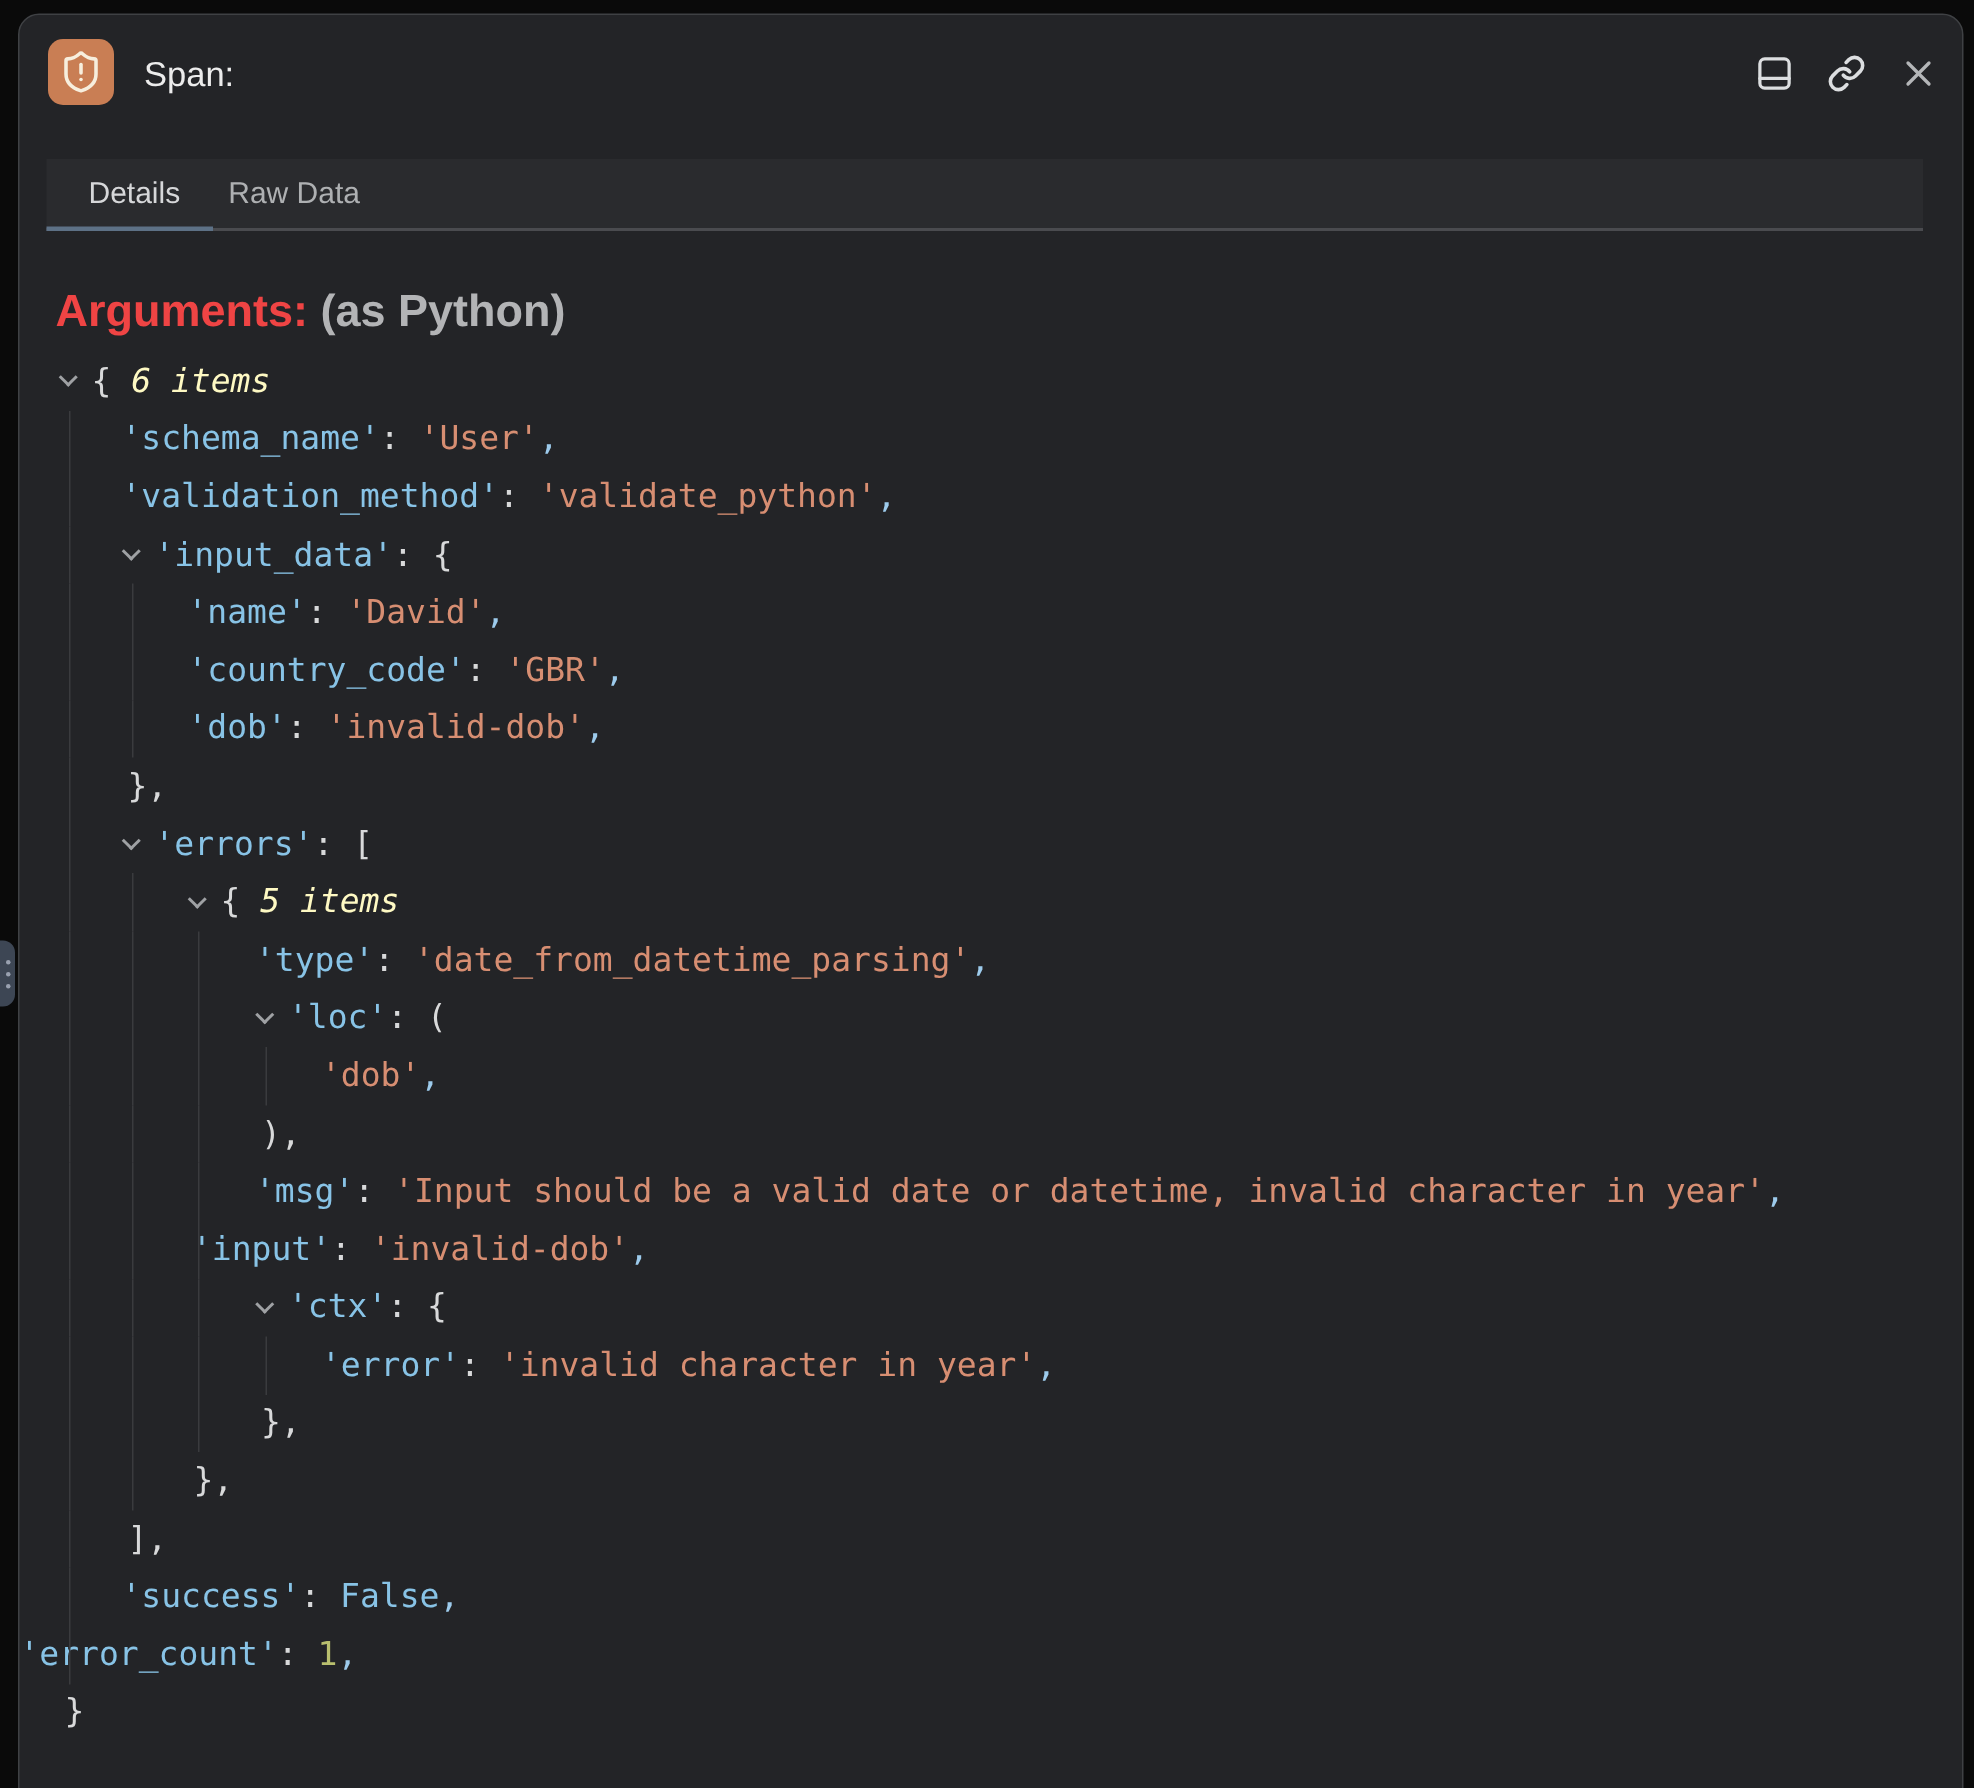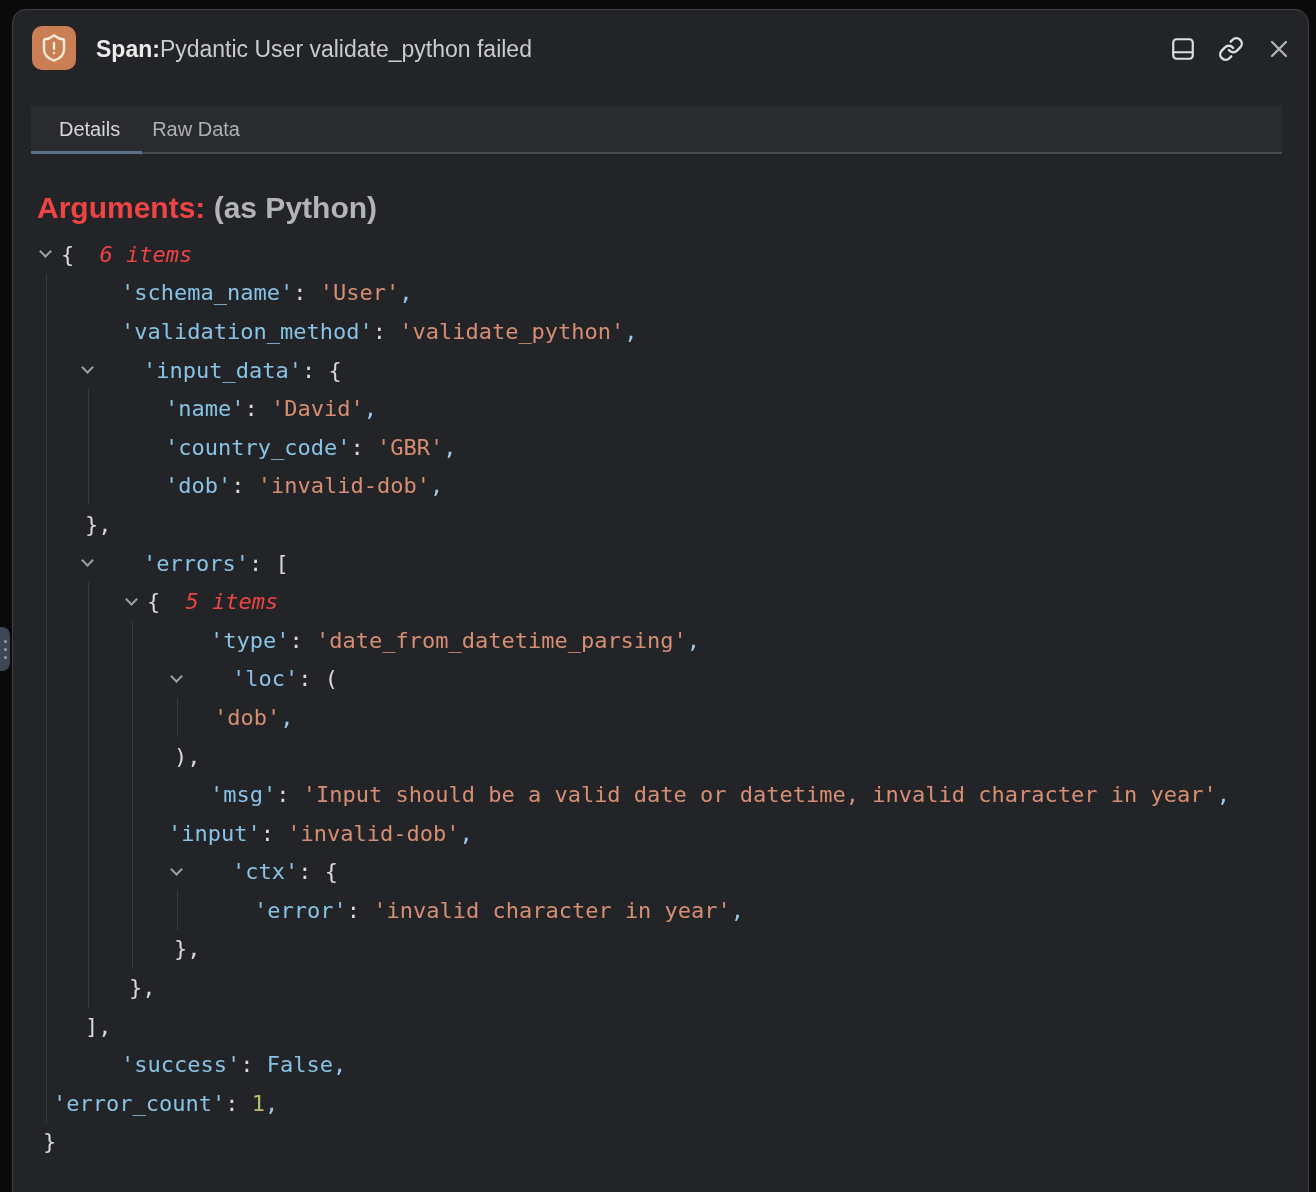--- a/index.html
+++ b/index.html
@@ -10,21 +10,21 @@
            background:var(--panel-bg,#232427); border:1px solid #3f4144;
            border-radius:14px 14px 0 0; }
 
   
   .hdr { position:absolute; left:0; top:0; width:100%; height:96px; }
   .hdr-icon { position:absolute; left:19px; top:16px; width:44px; height:44px;
               border-radius:10px; background:var(--accent-orange,#c97e54);
               display:flex; align-items:center; justify-content:center; }
   .hdr-title { position:absolute; left:83px; top:0; height:78px; display:flex;
                align-items:center; font-size:23px; color:#c9cbcd; white-space:pre; }
-  .hdr-title b { color:#ececec; font-weight:700; }
+  .hdr-title b { color:#ececec; font-weight:400; margin-right:10px; }
   .hdr-actions { position:absolute; right:16px; top:0; height:78px; display:flex;
                  align-items:center; gap:21px; }
   .icon-btn { width:27px; height:27px; display:flex; align-items:center;
               justify-content:center; cursor:pointer; color:#dcdee0; }
   .icon-btn.dim { color:#b4b6b8; }
 
   
   .tabstrip { position:absolute; left:18px; top:96px; width:1251px; height:48px;
               background:var(--tabstrip-bg,#2a2b2e); border-bottom:2px solid #4a4b4f;
               display:flex; align-items:center; }
@@ -44,25 +44,25 @@
   .code-tree { position:absolute; left:0; top:225px; width:100%; }
   .code-line { position:relative; height:38.6px; display:flex; align-items:center;
                white-space:pre; font-family:"DejaVu Sans Mono", monospace;
                font-size:22px; }
   .guide { position:absolute; top:0; bottom:0; width:1px; background:#3a3b3e; }
   .chev { display:inline-flex; width:22px; flex:none; align-items:center;
           cursor:pointer; }
   .chev i { display:block; width:9px; height:9px; margin-top:-5px; margin-left:2px;
             border-left:2px solid #9fa1a4; border-bottom:2px solid #9fa1a4;
             transform:rotate(-45deg); }
-  .seg-key   { color:var(--code-key,#88c3e6);margin-left:40px; }
+  .seg-key   { color:var(--code-key,#88c3e6); }
   .seg-str   { color:var(--code-str,#d78e72); }
   .seg-punct { color:#d8d9da; }
   .seg-comma { color:var(--code-comma,#9dcbec); }
-  .seg-items { color:#ef4444; font-style:italic;margin-left:12px; }
+  .seg-items { color:#fef9c3; font-style:italic; }
   .seg-bool  { color:var(--code-key,#88c3e6); }
   .seg-num   { color:var(--code-num,#b9bf6e); }
 
   
   .drag-handle { position:absolute; left:0; top:627px; width:10px; height:44px;
                  background:#3d4654; border-radius:0 8px 8px 0; display:flex;
                  flex-direction:column; align-items:flex-end; justify-content:center;
                  gap:5px; padding-right:3px; cursor:ew-resize; z-index:5; }
   .drag-handle s { display:block; width:3px; height:3px; border-radius:50%;
                    background:#99a1b0; }
@@ -79,21 +79,21 @@
 <div class="panel">
 
   <div class="hdr">
     <div class="hdr-icon">
       <svg width="30" height="30" viewBox="0 0 24 24" fill="none" stroke="#f7eedd" stroke-width="1.9" stroke-linecap="round" stroke-linejoin="round">
         <path d="M20 13c0 5-3.5 7.5-7.66 8.95a1 1 0 0 1-.67-.01C7.5 20.5 4 18 4 13V6a1 1 0 0 1 1-1c2 0 4.5-1.2 6.24-2.72a1 1 0 0 1 1.52 0C14.51 3.81 17 5 19 5a1 1 0 0 1 1 1z"></path>
         <line x1="12" y1="8" x2="12" y2="12.5"></line>
         <line x1="12" y1="16" x2="12.01" y2="16"></line>
       </svg>
     </div>
-    <div class="hdr-title"><b>Span:</b><span>Pydantic User validate_python failed</span></div>
+    <div class="hdr-title"><b>Span:</b></div>
     <div class="hdr-actions">
       <span class="icon-btn">
         <svg width="26" height="26" viewBox="0 0 24 24" fill="none" stroke="currentColor" stroke-width="2" stroke-linecap="round" stroke-linejoin="round">
           <rect x="3" y="3" width="18" height="18" rx="3"></rect>
             <line x1="3" y1="15" x2="21" y2="15"></line>
         </svg>
       </span>
       <span class="icon-btn">
         <svg width="26" height="26" viewBox="0 0 24 24" fill="none" stroke="currentColor" stroke-width="2.2" stroke-linecap="round" stroke-linejoin="round">
           <path d="M10 13a5 5 0 0 0 7.54.54l3-3a5 5 0 0 0-7.07-7.07l-1.72 1.71"></path>

